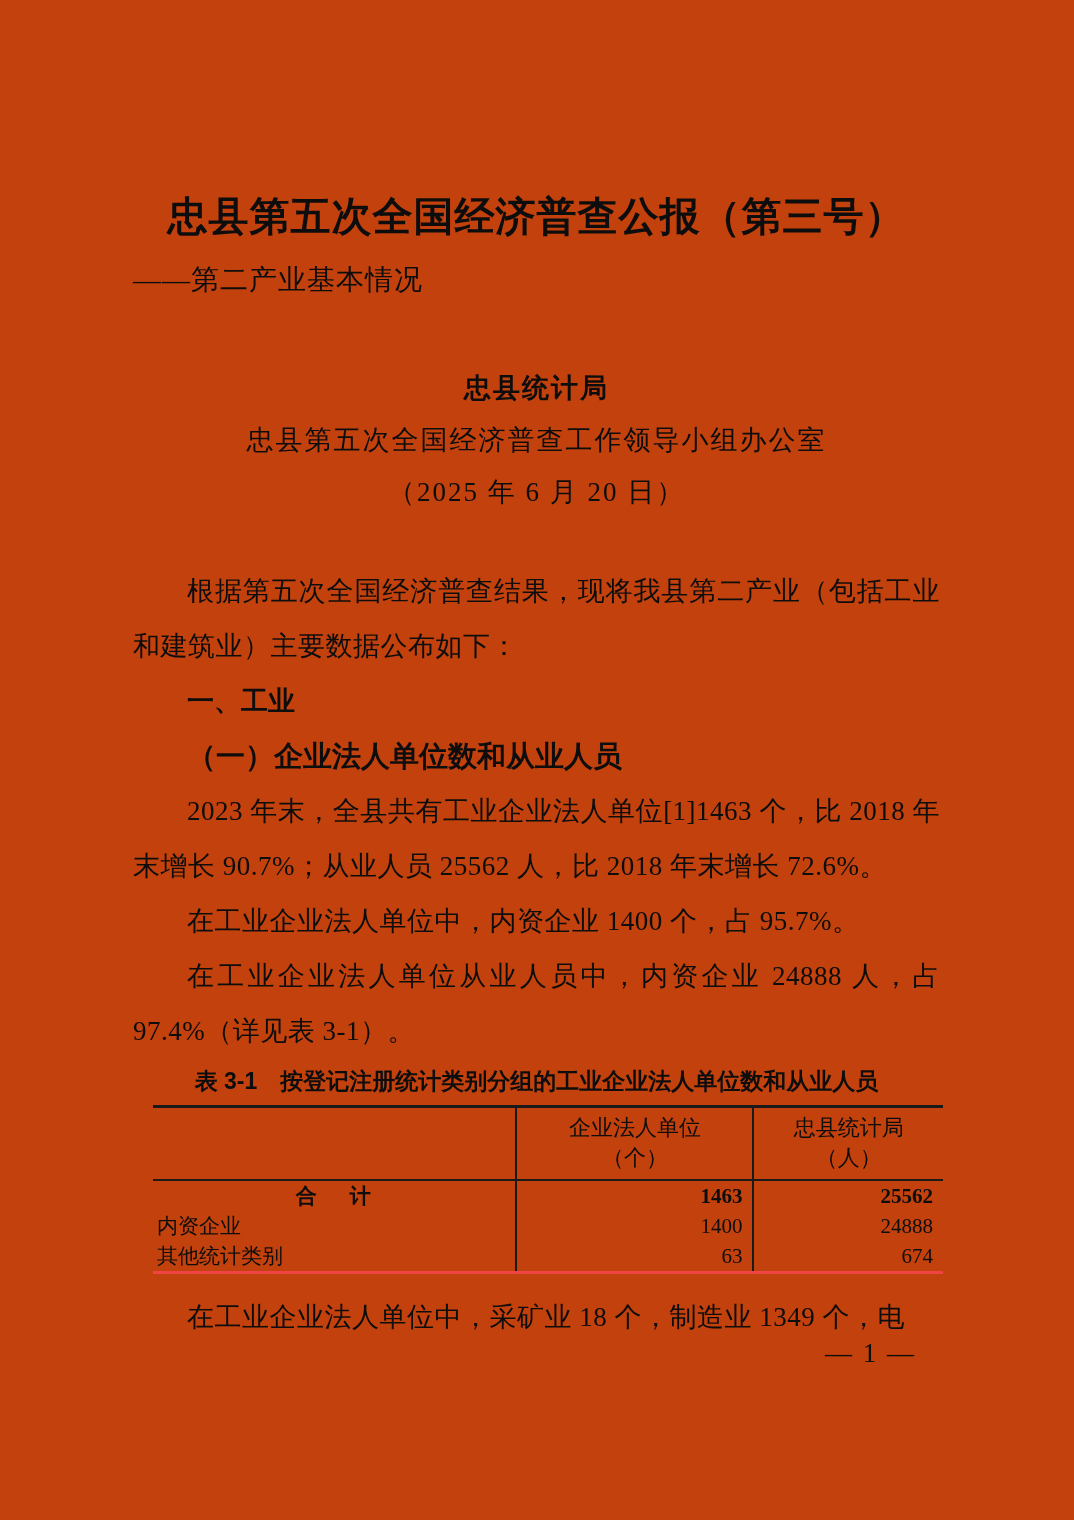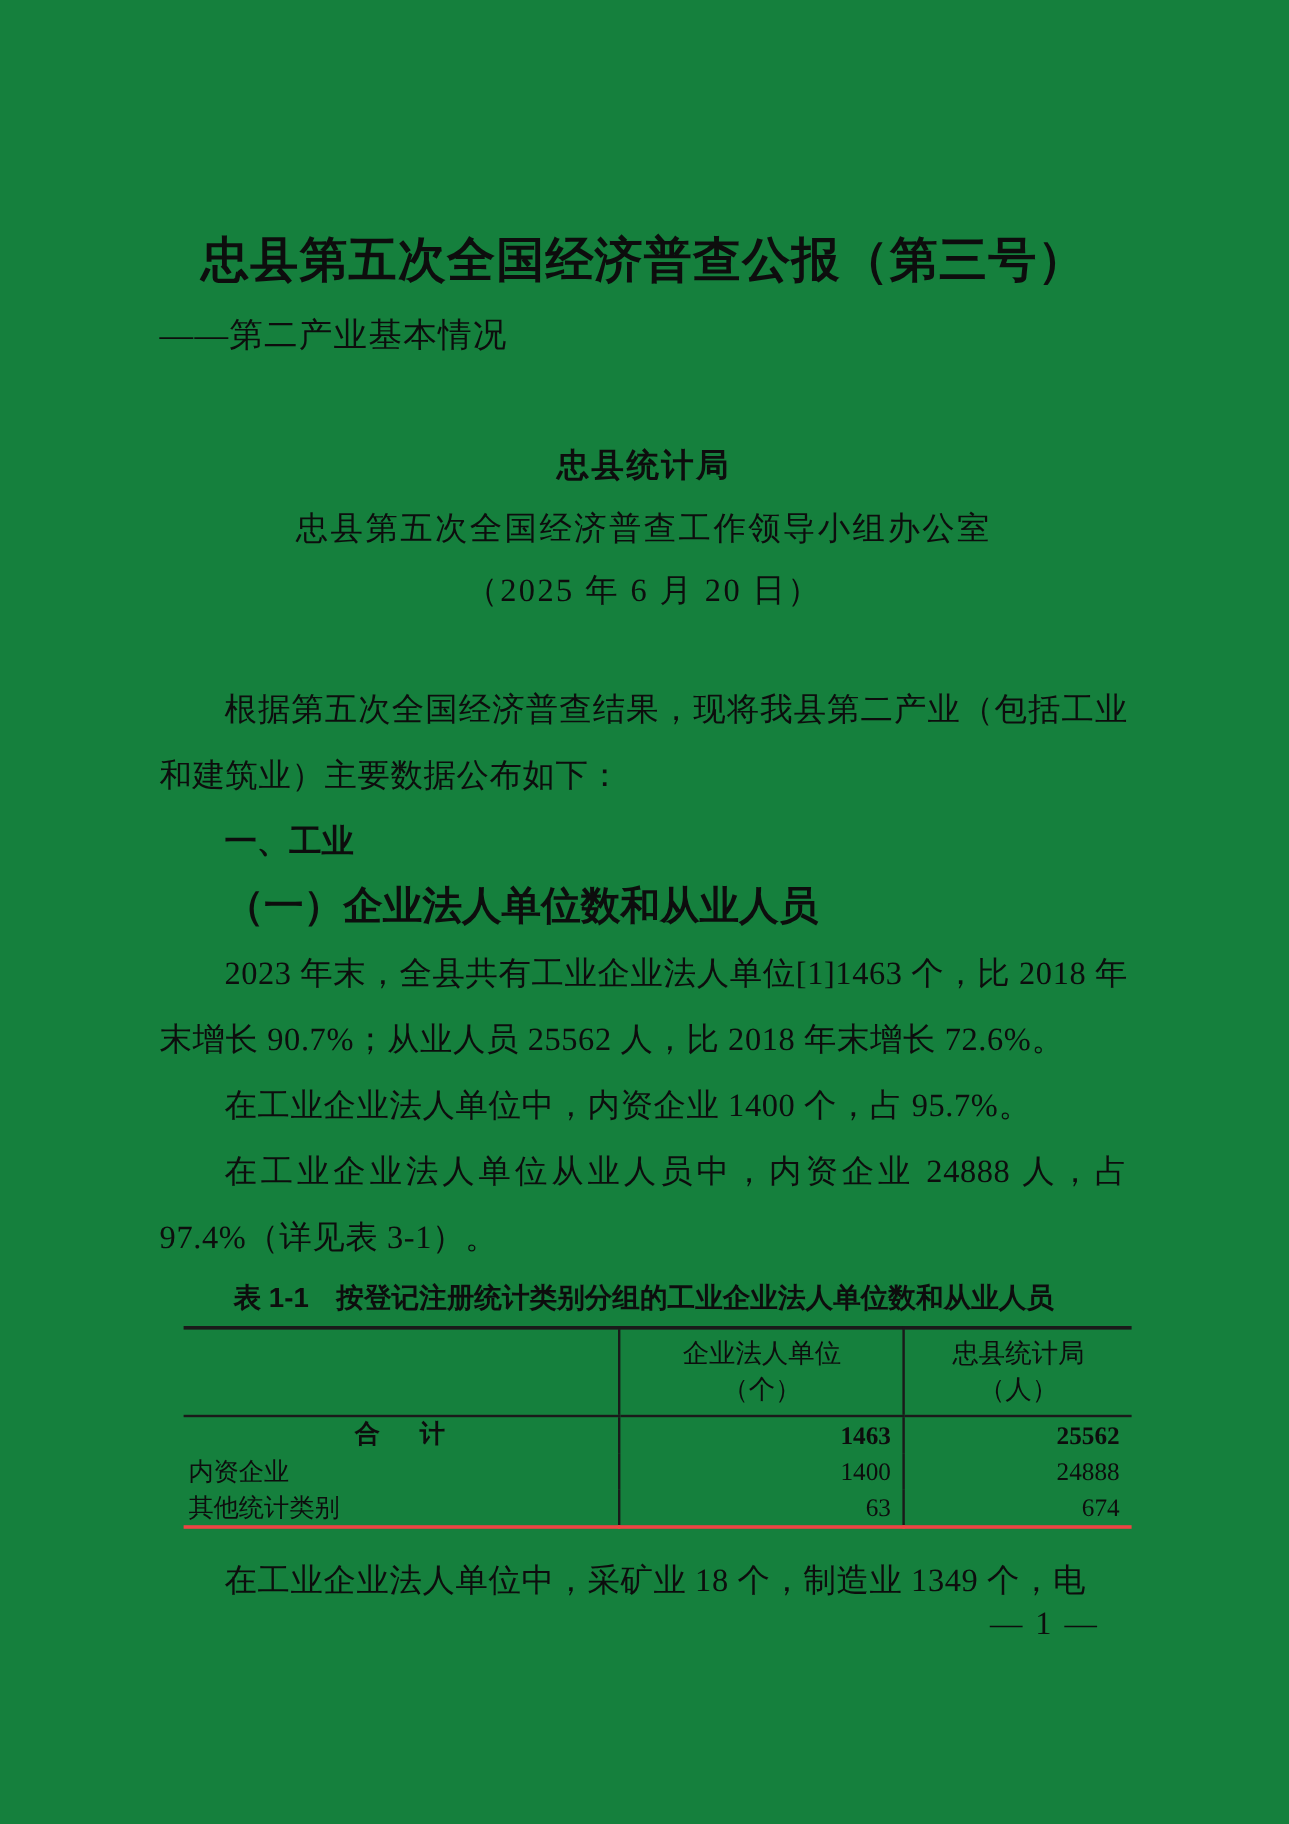--- a/index.html
+++ b/index.html
@@ -1,21 +1,21 @@
 <!DOCTYPE html>
 <html><head>
 <meta charset="utf-8">
 <style>
   * { margin: 0; padding: 0; box-sizing: border-box; }
   html, body { background: #ffffff; }
   .page {
     position: relative;
     width: 1074px;
     height: 1520px;
-    background: #15803d;
+    background: #c2410c;
     color: #0d0d0d;
     font-family: "Liberation Serif", "DejaVu Serif", serif;
     padding: 190px 134px 0 133px;
     overflow: hidden;
   }
   .doc-title {
     font-size: 40px;
     line-height: 54px;
     font-weight: bold;
     text-align: center;
@@ -47,21 +47,21 @@
     letter-spacing: 0.5px;
   }
   .heading-l1 {
     font-size: 27px;
     line-height: 55px;
     text-indent: 54px;
     font-weight: bold;
     font-family: "Liberation Sans", "DejaVu Sans", sans-serif;
   }
   .heading-l2 {
-    font-size: 33px;
+    font-size: 29px;
     line-height: 55px;
     text-indent: 54px;
     font-weight: bold;
     font-family: "Liberation Serif", "DejaVu Serif", serif;
   }
   .table-title {
     margin-top: 6px;
     font-size: 23px;
     line-height: 32px;
     font-weight: bold;
@@ -134,21 +134,21 @@
   </div>
 
   <div class="body-block">
     <p class="para">根据第五次全国经济普查结果，现将我县第二产业（包括工业和建筑业）主要数据公布如下：</p>
     <p class="heading-l1">一、工业</p>
     <p class="heading-l2">（一）企业法人单位数和从业人员</p>
     <p class="para">2023 年末，全县共有工业企业法人单位[1]1463 个，比 2018 年末增长 90.7%；从业人员 25562 人，比 2018 年末增长 72.6%。</p>
     <p class="para">在工业企业法人单位中，内资企业 1400 个，占 95.7%。</p>
     <p class="para">在工业企业法人单位从业人员中，内资企业 24888 人，占 97.4%（详见表 3-1）。</p>
 
-    <div class="table-title">表 1-1　按登记注册统计类别分组的工业企业法人单位数和从业人员</div>
+    <div class="table-title">表 3-1　按登记注册统计类别分组的工业企业法人单位数和从业人员</div>
 
     <table class="stat-table">
       <colgroup>
         <col class="c1">
           <col class="c2">
           <col class="c3">
       </colgroup>
       <thead>
         <tr>
           <th></th>

